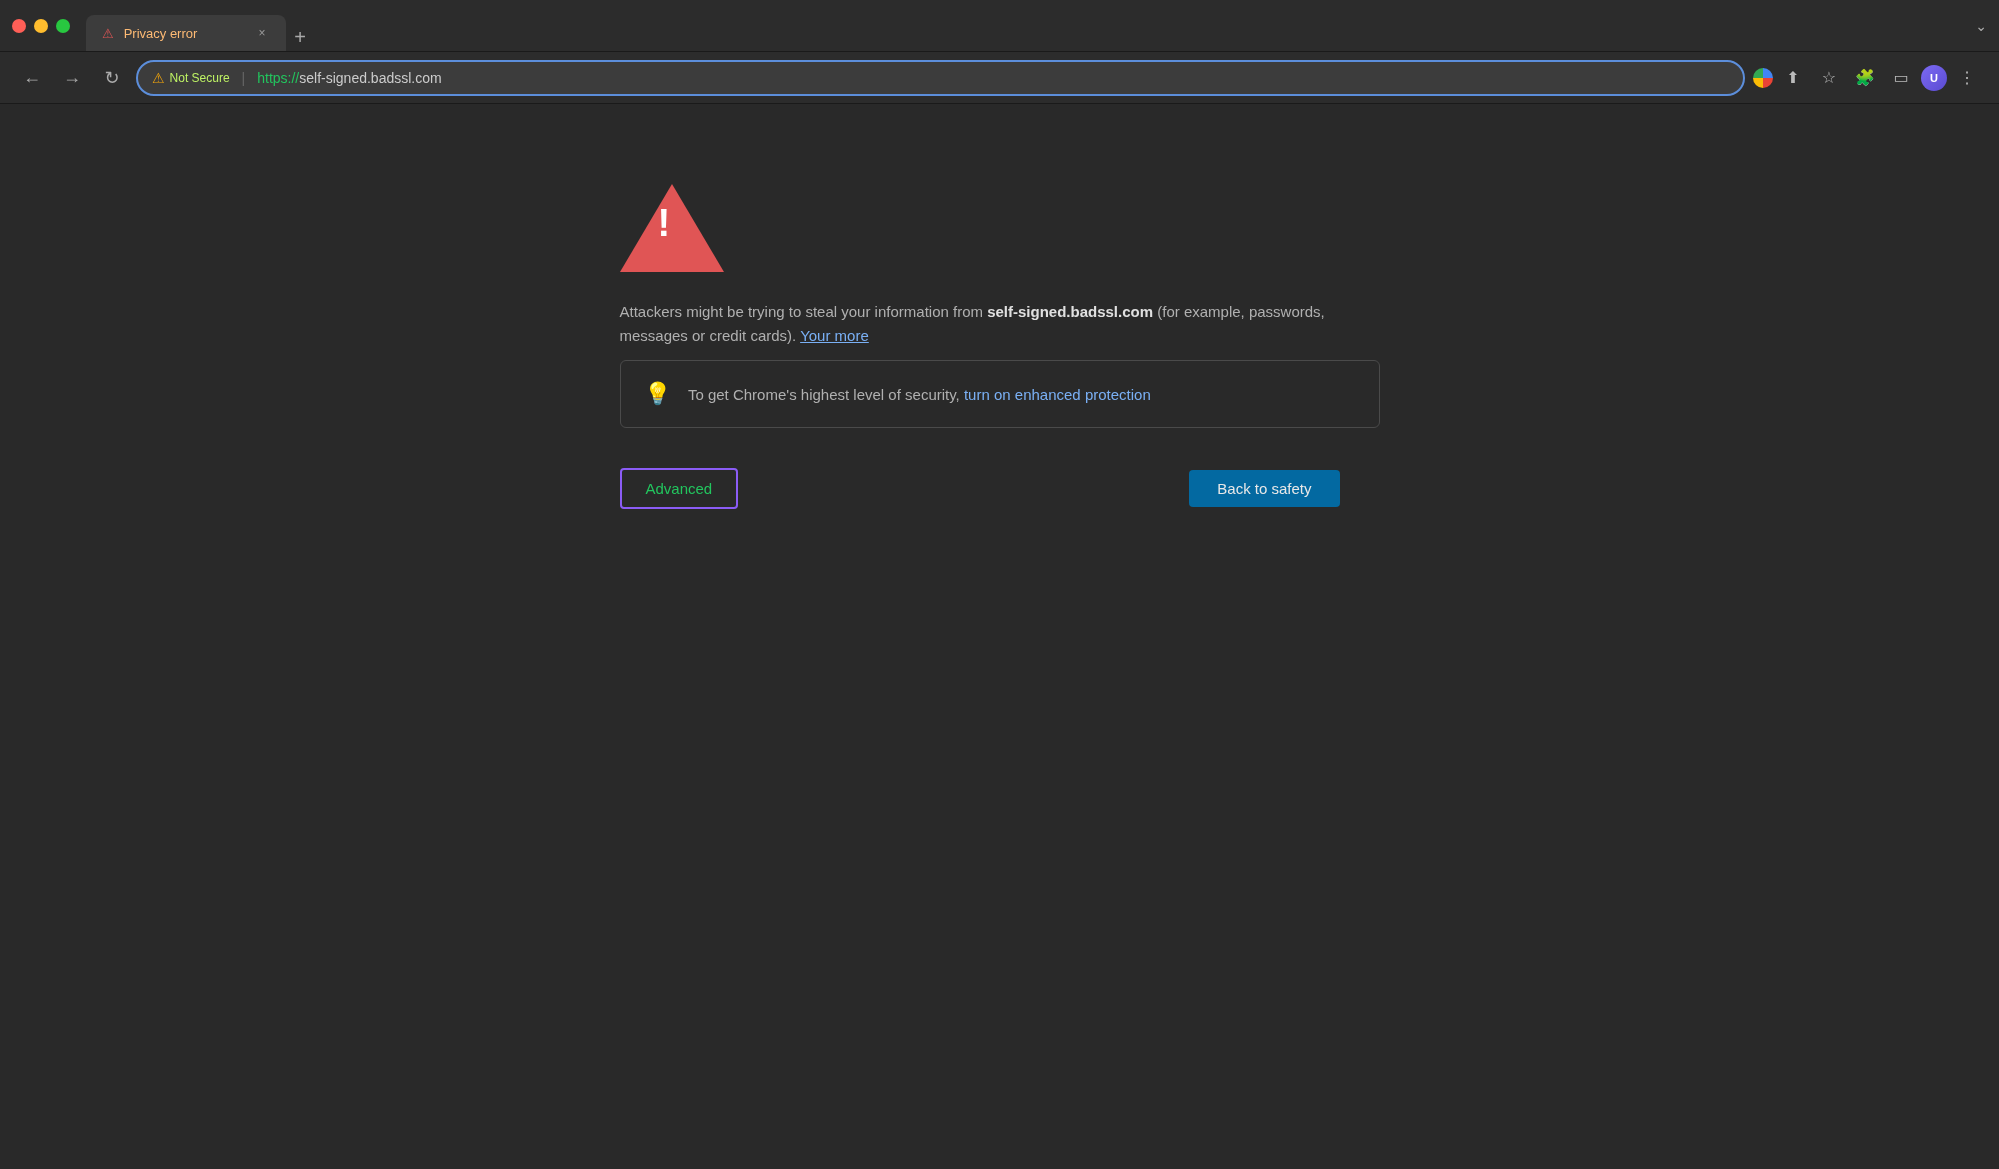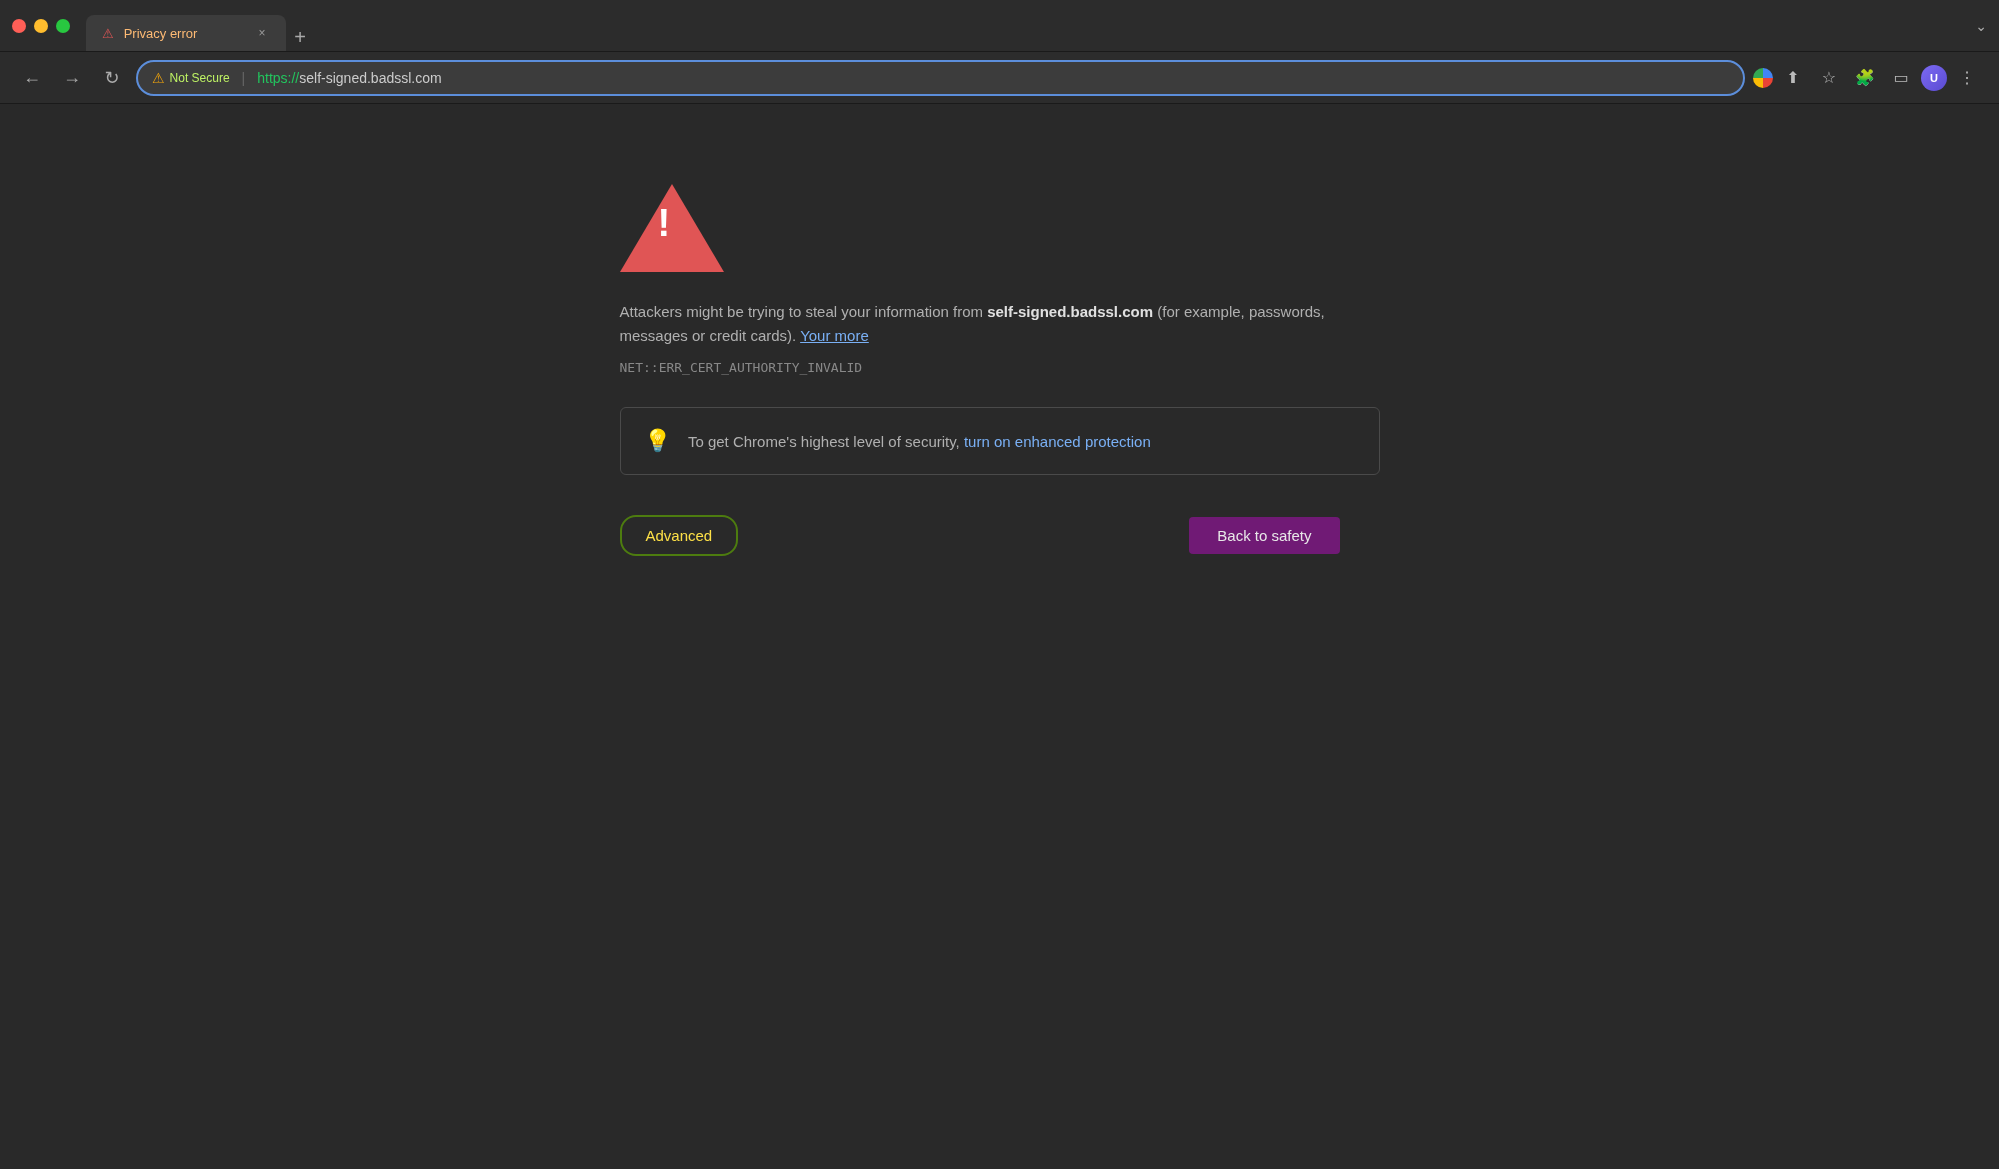--- a/index.html
+++ b/index.html
@@ -300,34 +300,34 @@
     .buttons-row {
       display: flex;
       align-items: center;
       gap: 16px;
       justify-content: space-between;
       max-width: 720px;
     }
 
     .advanced-btn {
       padding: 10px 24px;
-      border: 2px solid #4d7c0f;
-      border-radius: 16px;
+      border: 2px solid #8b5cf6;
+      border-radius: 4px;
       background: transparent;
-      color: #fde047;
+      color: #22c55e;
       font-size: 15px;
       cursor: pointer;
       outline: none;
     }
 
     .back-to-safety-btn {
       padding: 10px 28px;
       border: none;
       border-radius: 4px;
-      background: #701a75;
+      background: #0369a1;
       color: #e8e8e8;
       font-size: 15px;
       cursor: pointer;
       outline: none;
     }
   </style>
 </head>
 <body>
 
 <div class="title-bar">
@@ -393,21 +393,20 @@
 
     <div class="warning-icon-container">
       <div class="warning-triangle-large"></div>
     </div>
 
 
     <p class="error-description">
       <span>Attackers might be trying to steal your information from </span><strong>self-signed.badssl.com</strong><span> (for example, passwords, messages or credit cards). </span><a class="learn-more-link">Your more</a>
     </p>
 
-    <div class="error-code">NET::ERR_CERT_AUTHORITY_INVALID</div>
 
     <div class="security-box">
       <span class="bulb-icon">💡</span>
       <span class="security-text">
         <span>To get Chrome's highest level of security, </span><a class="enhanced-link">turn on enhanced protection</a>
       </span>
     </div>
 
     <div class="buttons-row">
       <button class="advanced-btn">Advanced</button>

